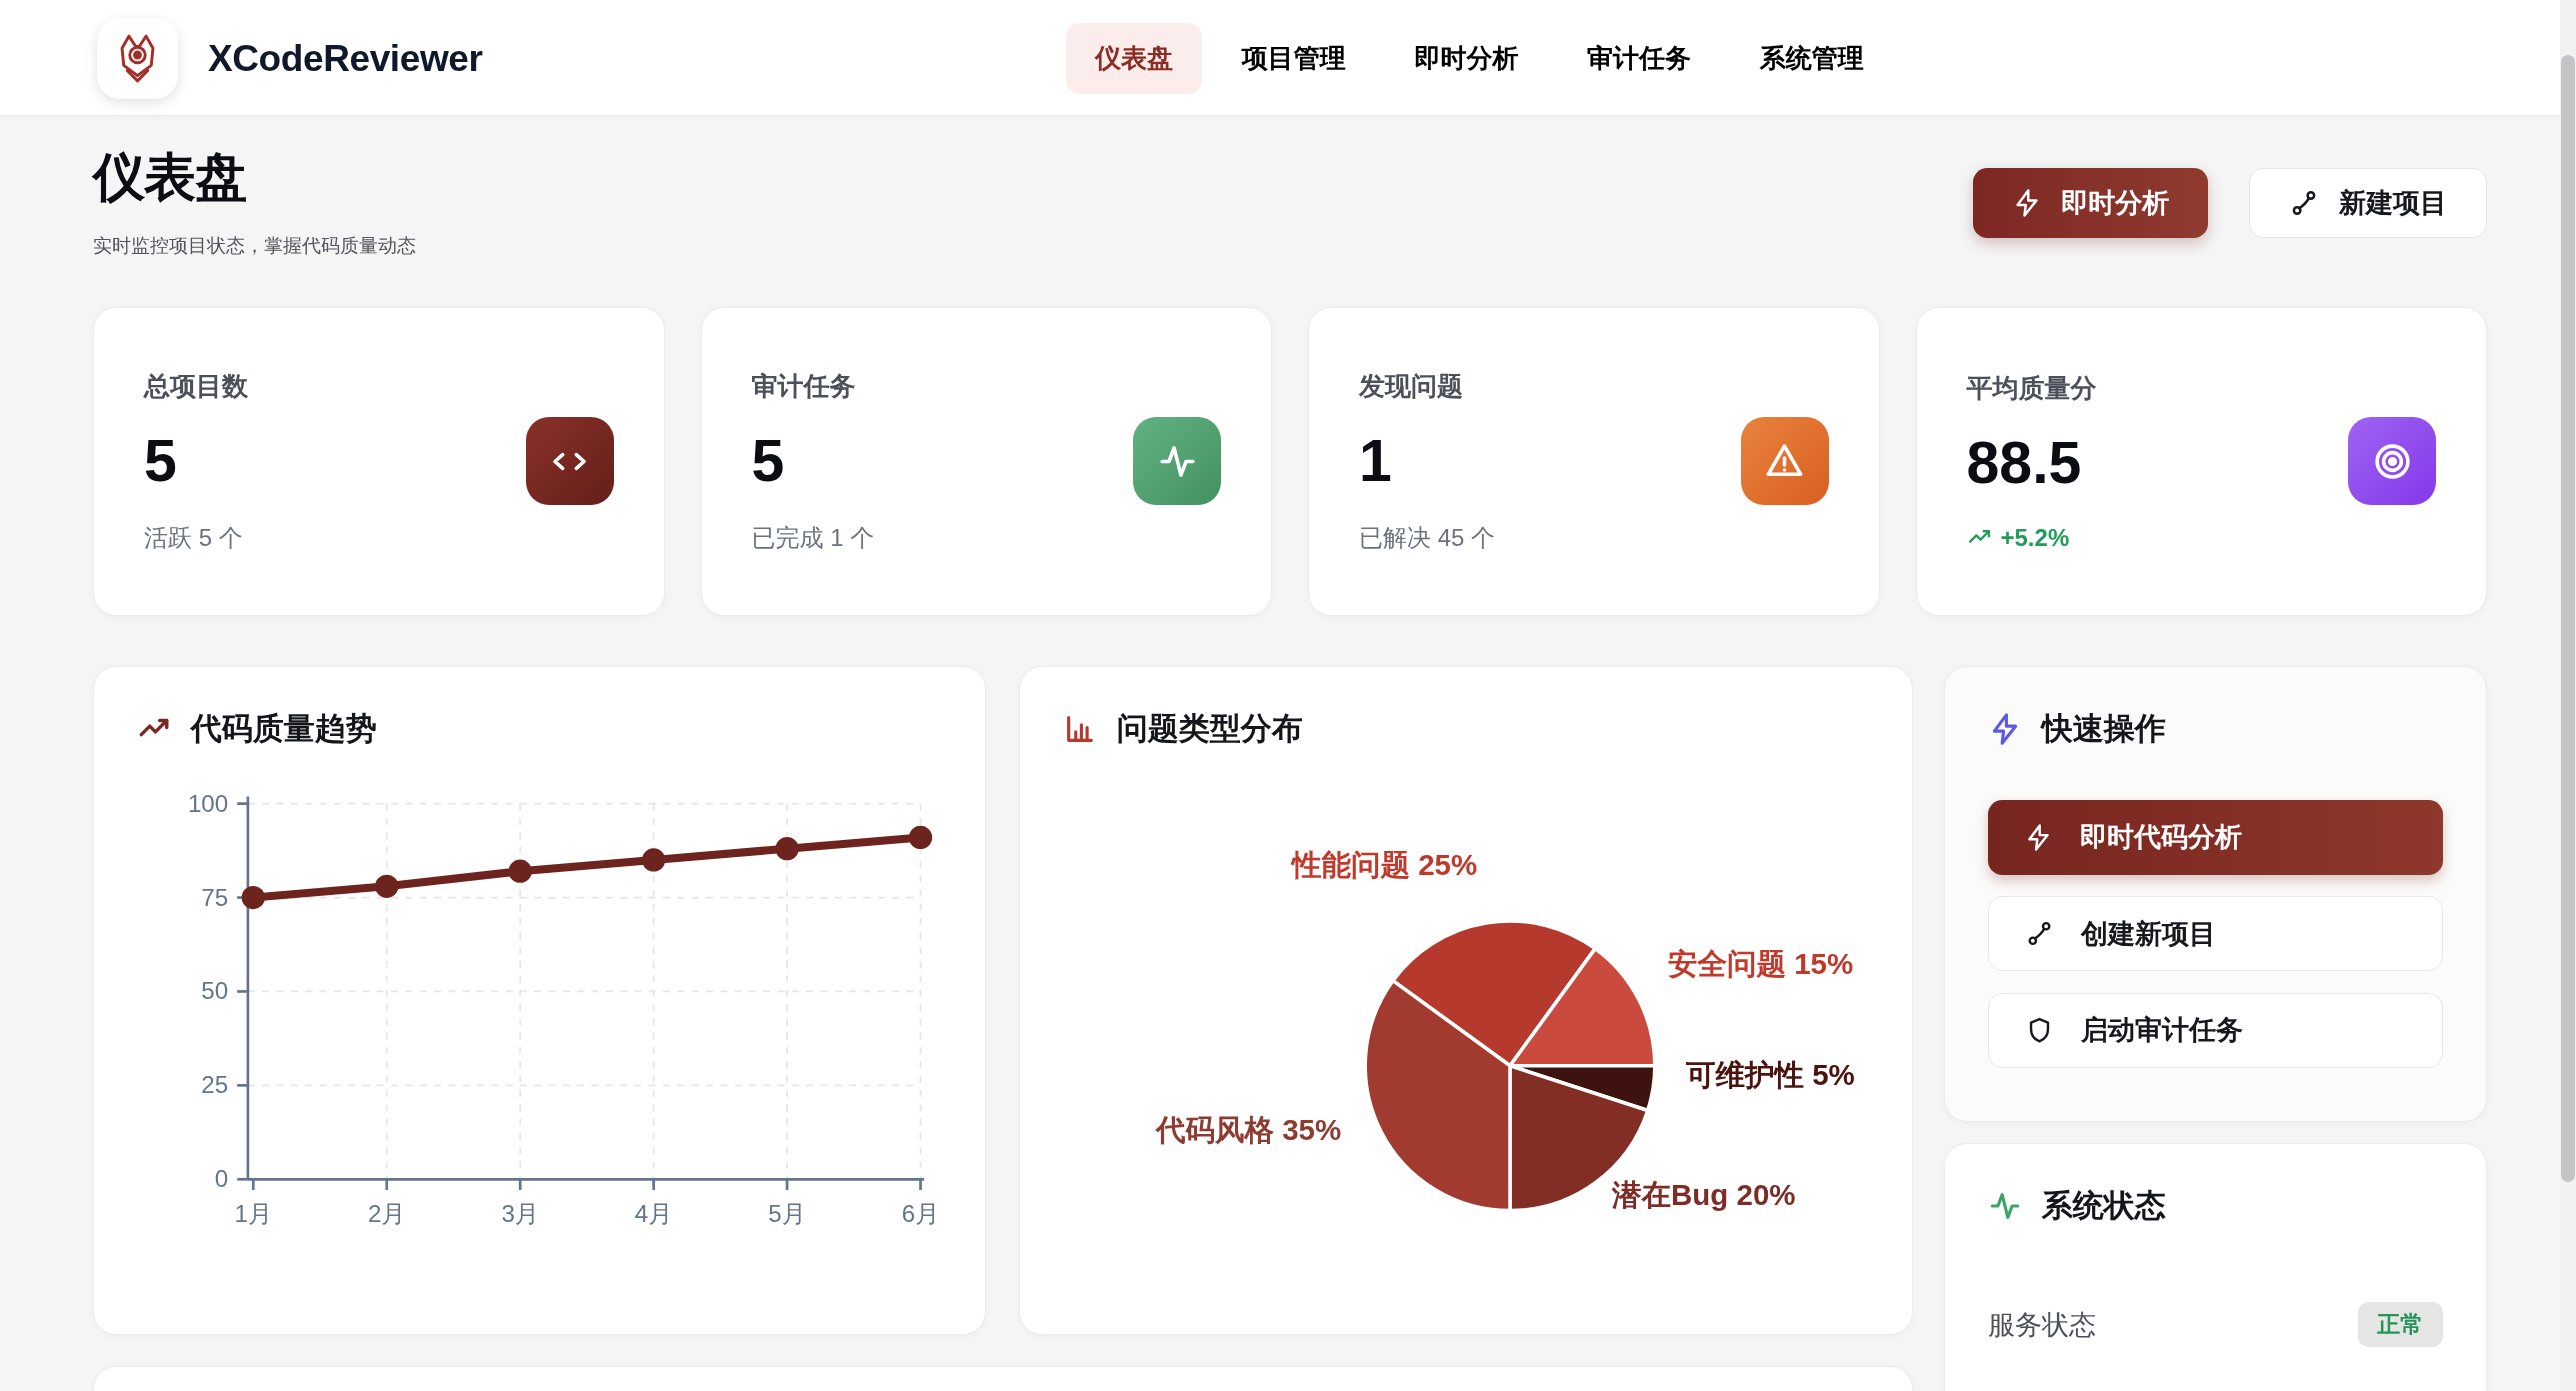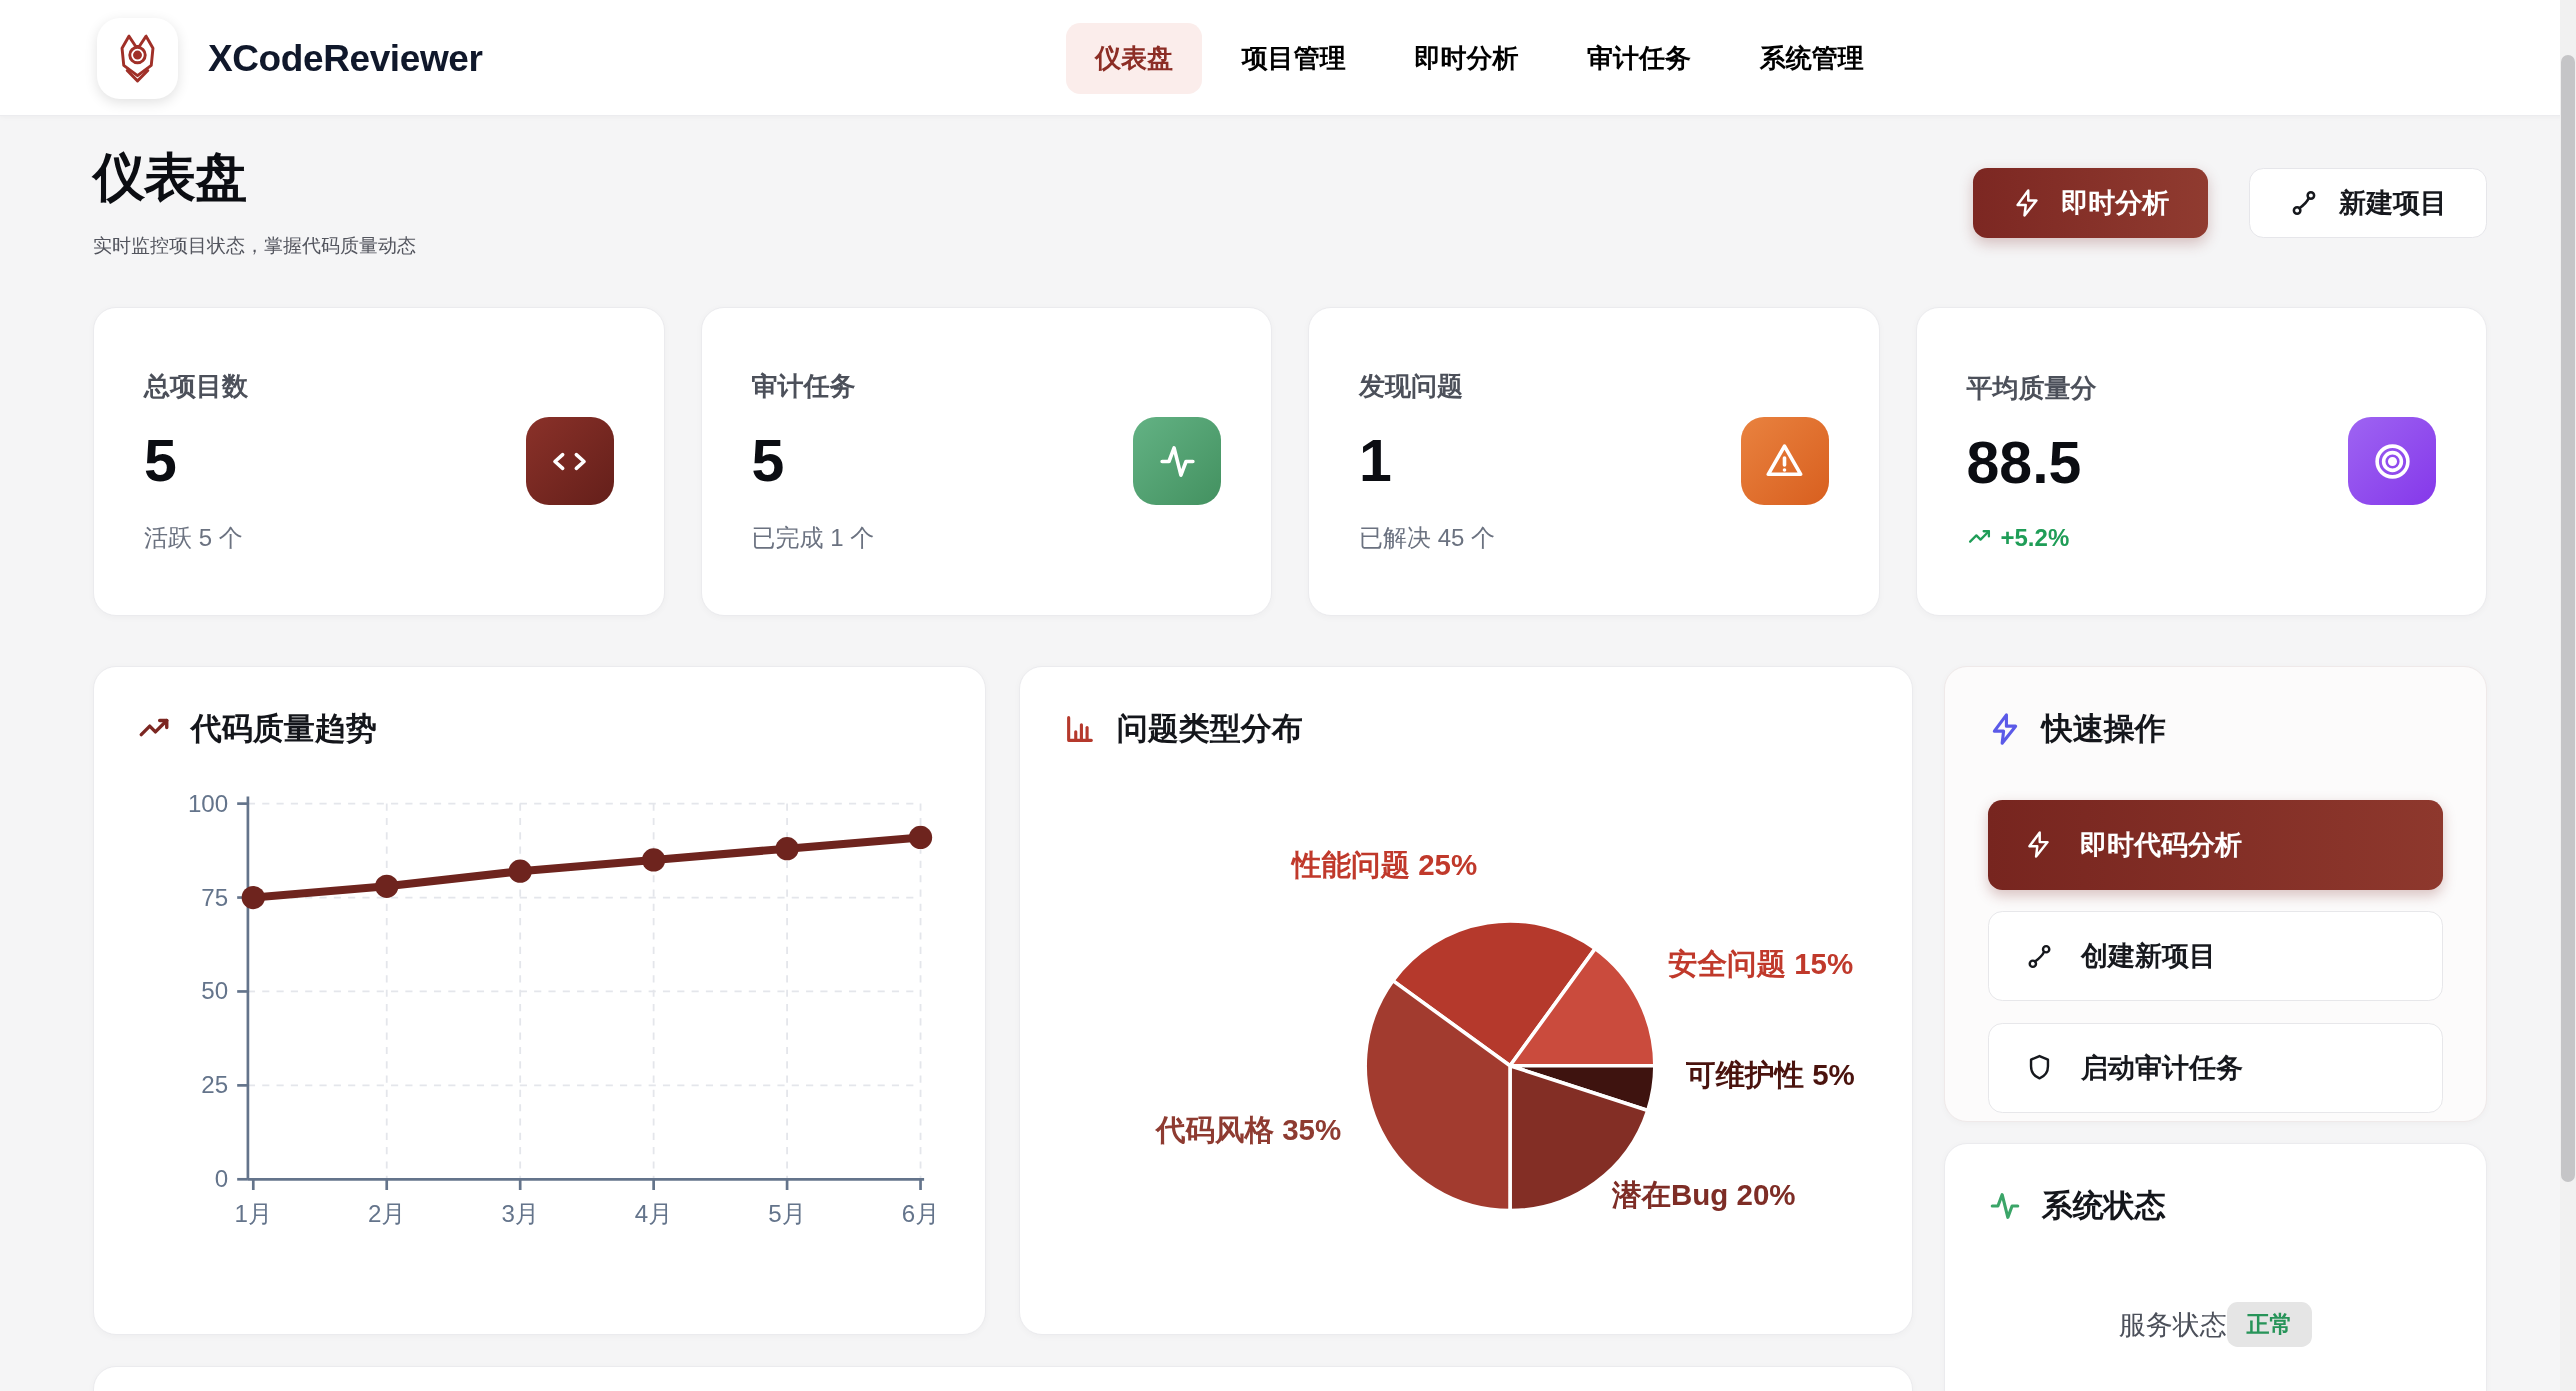--- a/index.html
+++ b/index.html
@@ -56,25 +56,25 @@
   .pl-0 { left:229px; top:64px; }
   .pl-1 { left:605px; top:163px; }
   .pl-2 { left:623px; top:274px; }
   .pl-3 { left:549px; top:394px; }
   .pl-4 { left:93px; top:329px; }
 
   
   .right-col { flex:1; display:flex; flex-direction:column; gap:21.5px; }
   .quick-card { height:456px; padding:41px 43px; background:#FCFBFB; border-color:#EFE9E9; }
   .quick-buttons { margin-top:50px; display:flex; flex-direction:column; gap:21.5px; }
-  .q-btn { display:flex; align-items:center; gap:27px; height:90px; padding:0 36px; border-radius:14.3px; font-size:27px; font-weight:700; cursor:pointer; background:#fff; border:1.8px solid #E7E7EA; color:#16181D; }
+  .q-btn { display:flex; align-items:center; gap:27px; height:75px; padding:0 36px; border-radius:14.3px; font-size:27px; font-weight:700; cursor:pointer; background:#fff; border:1.8px solid #E7E7EA; color:#16181D; }
   .q-btn.primary { background:linear-gradient(90deg,#77251F,#8E382D); border:none; color:#fff; box-shadow:0 5.4px 12.5px rgba(119,37,31,.25); }
   .status-card { height:501px; padding:41px 43px; }
   .status-rows { margin-top:55px; }
-  .status-row { display:flex; justify-content:center; align-items:center; padding:19.7px 0; }
+  .status-row { display:flex; justify-content:space-between; align-items:center; padding:19.7px 0; }
   .status-label { font-size:27px; color:#4C505A; }
   .status-badge { font-size:23px; font-weight:700; color:#279459; background:#e5e5e5; padding:7.2px 19.7px; border-radius:10.7px; }
 
   
   .overview-card { margin-top:31px; height:268px; padding:45px 43px; }
 
   
   .scrollbar { position:fixed; right:0; top:0; width:16px; height:1392px; background:#F1F1F1; z-index:50; }
   .scroll-thumb { position:absolute; right:0.9px; top:55px; width:14.3px; height:1127px; border-radius:8px; background:#C5C5C7; }
 

